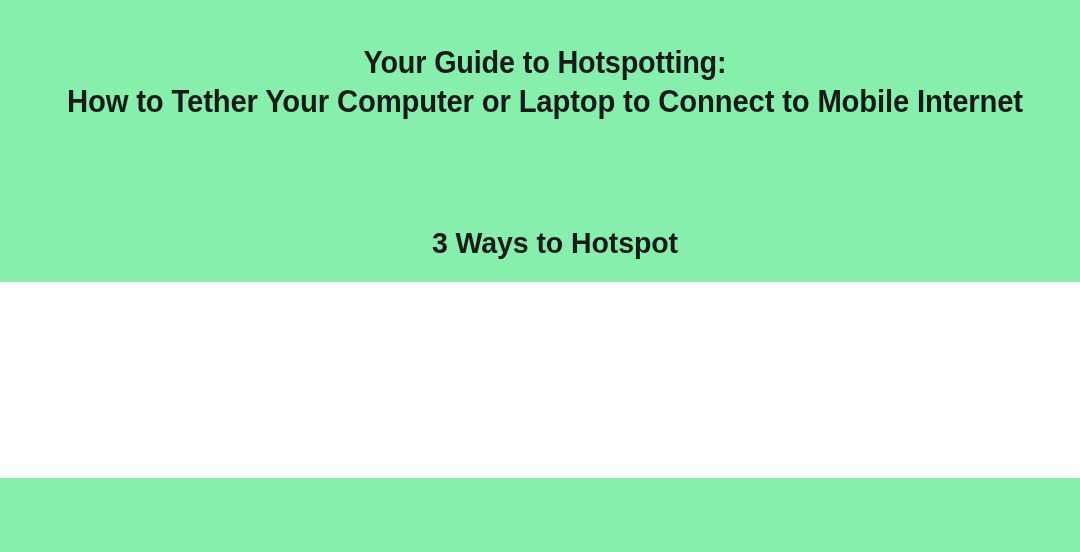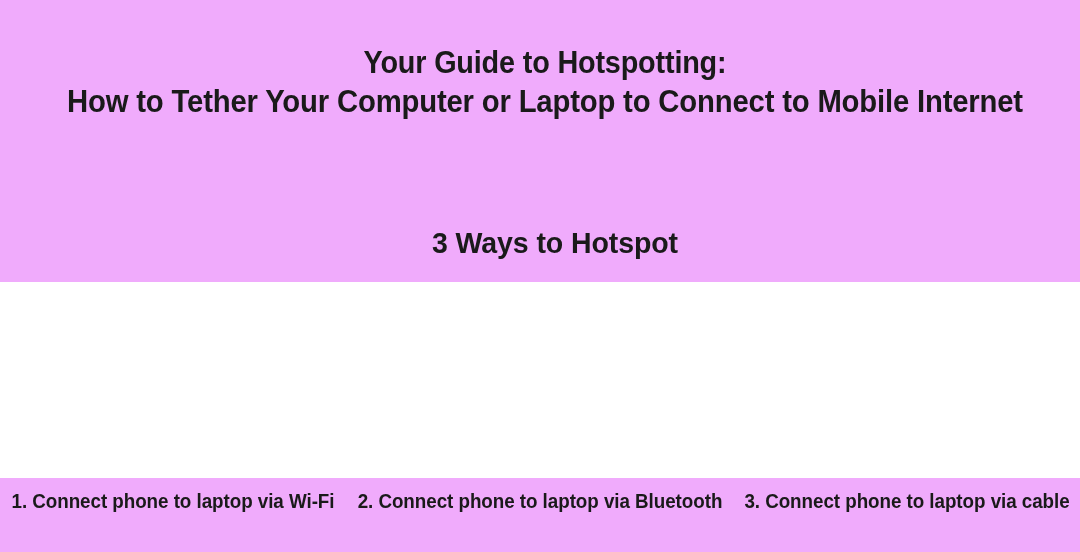--- a/index.html
+++ b/index.html
@@ -12,21 +12,21 @@
   body {
     font-family: "Liberation Sans", "DejaVu Sans", sans-serif;
     color: #1a1a1a;
     -webkit-font-smoothing: antialiased;
   }
 
   #page {
     position: relative;
     width: 1080px;
     height: 552px;
-    background: #f0abfc;
+    background: #86efac;
     overflow: hidden;
     box-sizing: border-box;
   }
 
   
   .headline {
     position: absolute;
     left: 0;
     top: 44px;
     width: 1090px;      
@@ -132,19 +132,14 @@
       <div class="method-image"></div>
     </div>
     <div class="method-figure">
       <div class="method-image"></div>
     </div>
     <div class="method-figure">
       <div class="method-image"></div>
     </div>
   </div>
 
-  <div class="captions-row">
-    <div class="method-caption">1. Connect phone to laptop via Wi-Fi</div>
-    <div class="method-caption">2. Connect phone to laptop via Bluetooth</div>
-    <div class="method-caption">3. Connect phone to laptop via cable</div>
-  </div>
 
 </div>
 
 </body></html>

